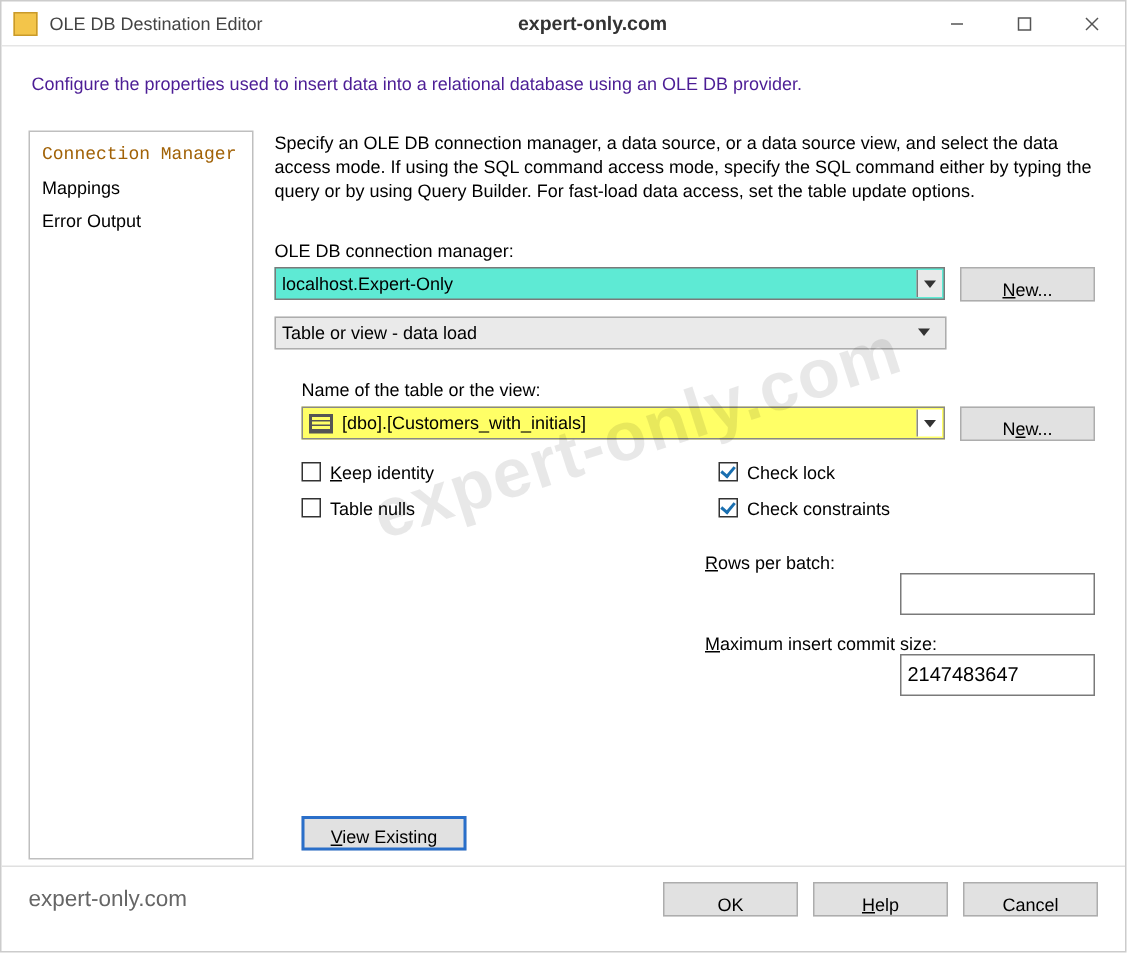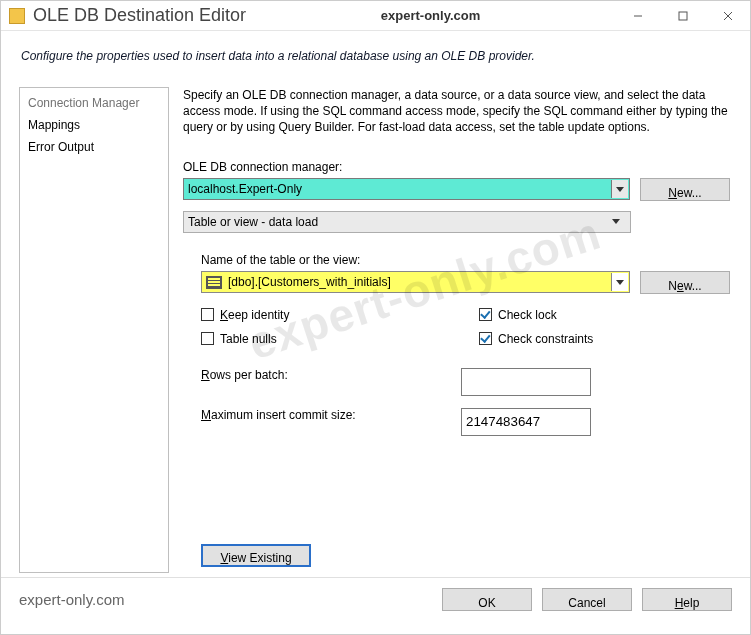--- a/index.html
+++ b/index.html
@@ -22,53 +22,53 @@
     border-bottom: 1px solid #e5e5e5;
     padding-left: 8px;
   }
   .titlebar .app-icon {
     width: 16px; height: 16px;
     background: linear-gradient(#f7d774,#e2a一3a);
     background: #f3c54a;
     border: 1px solid #c99a2a;
     margin-right: 8px;
   }
-  .titlebar .title { font-size: 18px; color: #444; }
+  .titlebar .title { font-size: 12px; color: #444; }
   .titlebar .center {
     flex: 1; text-align: center; font-size: 13px; font-weight: 600; color: #333;
   }
   .win-btns { display: flex; }
   .win-btn {
     width: 45px; height: 30px; display: flex; align-items:center; justify-content:center;
     color: #555;
   }
   .win-btn svg { width: 10px; height: 10px; }
   .desc {
     padding: 18px 20px 24px 20px;
-    color: #0f172a;
-    font-style: italic;
+    color: #4c1d95;
   }
   .body {
     display: flex;
     padding: 0 18px;
     gap: 8px;
     height: 486px;
   }
   .sidebar {
     width: 150px;
     border: 1px solid #bfbfbf;
     background: #fff;
     padding-top: 4px;
   }
   .side-item {
     padding: 4px 8px;
     cursor: default;
   }
   .side-item.sel {
-    color: #737373;
+    color: #a16207;
+    font-family: Liberation Mono, monospace;
   }
   .main {
     flex: 1;
     padding: 0 2px 0 6px;
     display: flex;
     flex-direction: column;
   }
   .para { line-height: 1.35; margin-bottom: 24px; }
   .lbl { margin-bottom: 4px; display: block; }
   .row { display: flex; align-items: center; gap: 10px; margin-bottom: 10px; }
@@ -122,21 +122,21 @@
   .chk { display:flex; align-items:center; gap:6px; }
   .chkbox {
     width: 13px; height: 13px; border:1px solid #333; background:#fff;
     display:flex; align-items:center; justify-content:center;
   }
   .chkbox.checked::after {
     content:""; width:7px; height:4px; border-left:2px solid #1a6fb0; border-bottom:2px solid #1a6fb0;
     transform: rotate(-50deg) translate(1px,-1px);
   }
   .form-rows { margin-top: 22px; }
-  .form-row { display:flex; align-items:flex-start; margin-bottom: 12px; }
+  .form-row { display:flex; align-items:flex-end; margin-bottom: 12px; flex-direction: column; }
   .form-row .flabel { width: 260px; }
   .txt {
     width: 130px; height: 22px; border:1px solid #7a7a7a; background:#fff; padding: 13px 4px;
   }
   .view-exist {
     margin-top: auto;
     margin-bottom: 6px;
   }
   .footer {
     display:flex; align-items:center;
@@ -275,19 +275,19 @@
       <div class="btn focus" style="width:110px">
           <span><span class="und">V</span>iew Existing</span>
         </div>
     </div>
   </div>
 </div>
 
 <div class="footer">
   <div class="brand">expert-only.com</div>
   <div class="btn">OK</div>
-  <div class="btn">Cancel</div>
   <div class="btn">
       <span><span class="und">H</span>elp</span>
     </div>
+  <div class="btn">Cancel</div>
 </div>
 
 <div class="watermark">expert-only.com</div>
 
 </body></html>

